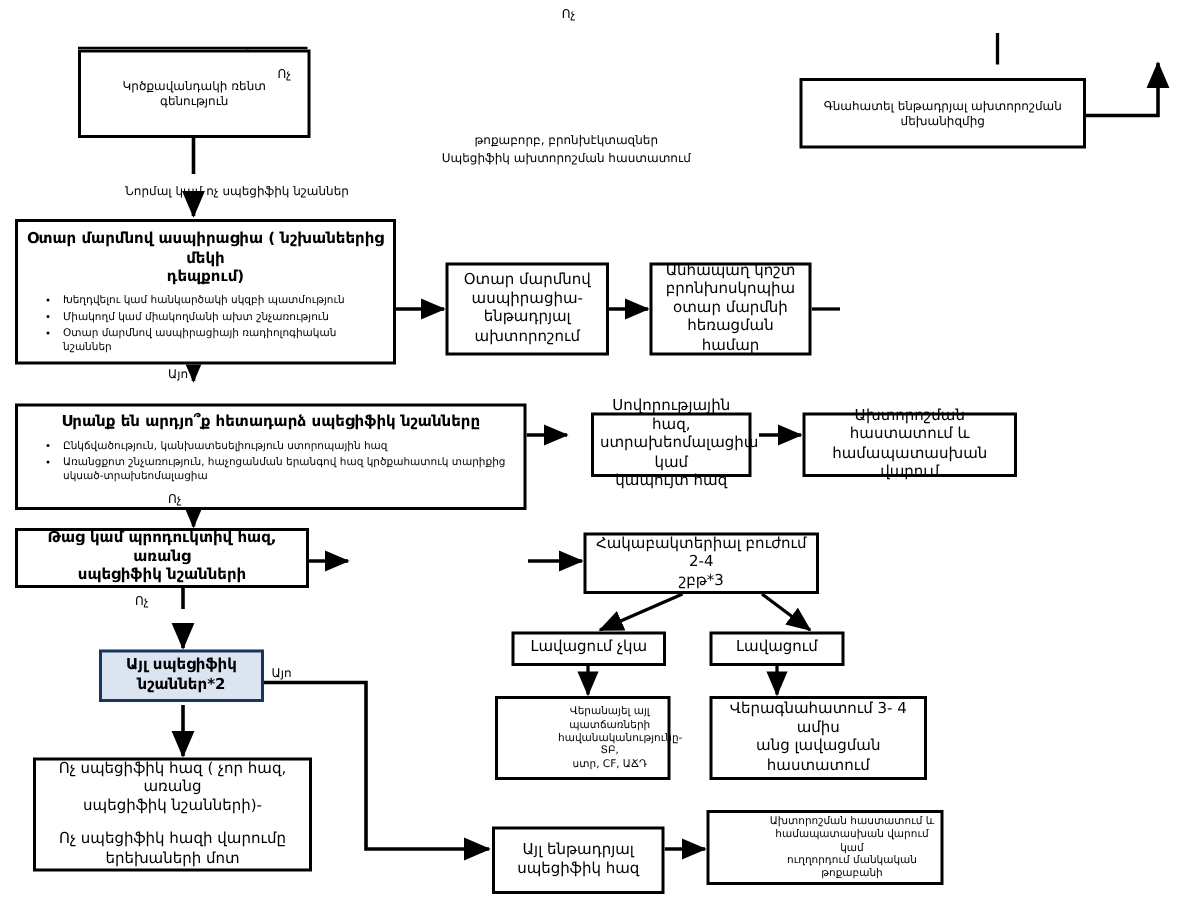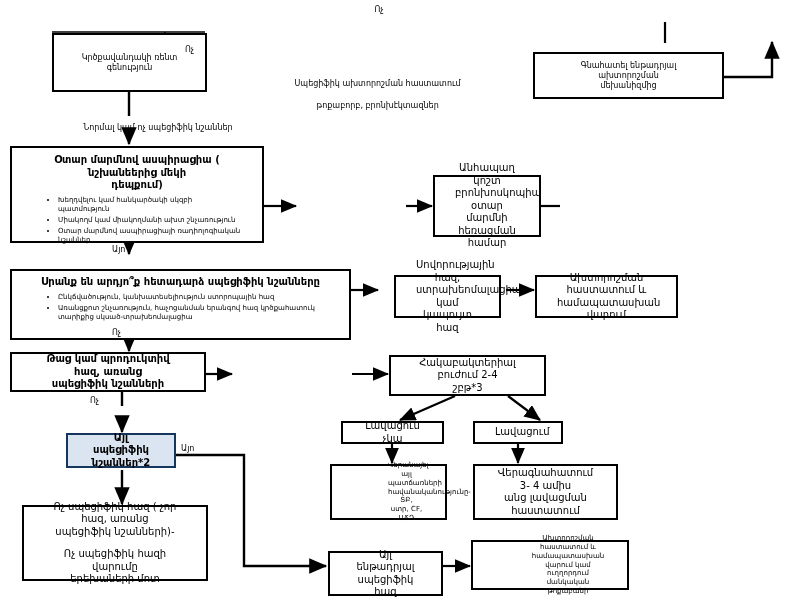--- a/index.html
+++ b/index.html
@@ -14,21 +14,21 @@
   #canvas{position:absolute;left:0;top:0;width:793px;height:600px;}
   .node{
     position:absolute;
     box-sizing:border-box;
     background:#ffffff;
     border:2px solid #000000;
     display:flex;
     flex-direction:column;
     justify-content:center;
     text-align:center;
-    padding:3px 20px;
+    padding:3px 4px;
   }
   .node .title{
     font-weight:bold;
     line-height:1.25;
   }
   .node .line{line-height:1.25;}
   .plain{
     position:absolute;
     text-align:center;
     line-height:1.45;
@@ -171,36 +171,42 @@
     <div class="line fs8">գենություն</div>
   </div>
   <div class="lbl fs8" style="left:185px;top:45px;">Ոչ</div>
 
   <div class="node" style="left:533px;top:52px;width:191px;height:47px;">
     <div class="line fs8">Գնահատել ենթադրյալ ախտորոշման</div>
     <div class="line fs8">մեխանիզմից</div>
   </div>
 
   <div class="plain fs8" style="left:230px;top:78px;width:295px;">
+    <div style="margin-top:10px;">թոքաբորբ, բրոնխէկտազներ</div>
     <div>Սպեցիֆիկ ախտորոշման հաստատում</div>
-    <div style="margin-top:10px;">թոքաբորբ, բրոնխէկտազներ</div>
   </div>
 
   <div class="plain fs8" style="left:58px;top:122px;width:200px;">Նորմալ կամ ոչ սպեցիֆիկ նշաններ</div>
 
   <div class="node" style="left:10px;top:146px;width:254px;height:97px;justify-content:flex-start;padding-top:6px;">
     <div class="title fs75">Օտար մարմնով ասպիրացիա ( նշխանեերից մեկի</div>
     <div class="title fs75">դեպքում)</div>
     <ul class="bullets fs7">
       <li>Խեղդվելու կամ հանկարծակի սկզբի պատմություն</li>
       <li>Միակողմ կամ միակողմանի ախտ շնչառություն</li>
       <li>Օտար մարմնով ասպիրացիայի ռադիոլոգիական նշաններ</li>
     </ul>
   </div>
 
+  <div class="node" style="left:297px;top:175px;width:109px;height:62px;">
+    <div class="line fs75">Օտար մարմնով</div>
+    <div class="line fs75">ասպիրացիա-</div>
+    <div class="line fs75">ենթադրյալ</div>
+    <div class="line fs75">ախտորոշում</div>
+  </div>
 
   <div class="node" style="left:433px;top:175px;width:108px;height:62px;">
     <div class="line fs75">Անհապաղ կոշտ</div>
     <div class="line fs75">բրոնխոսկոպիա</div>
     <div class="line fs75">օտար մարմնի</div>
     <div class="line fs75">հեռացման համար</div>
   </div>
 
   <div class="lbl fs8" style="left:112px;top:245px;">Այո</div>
 

